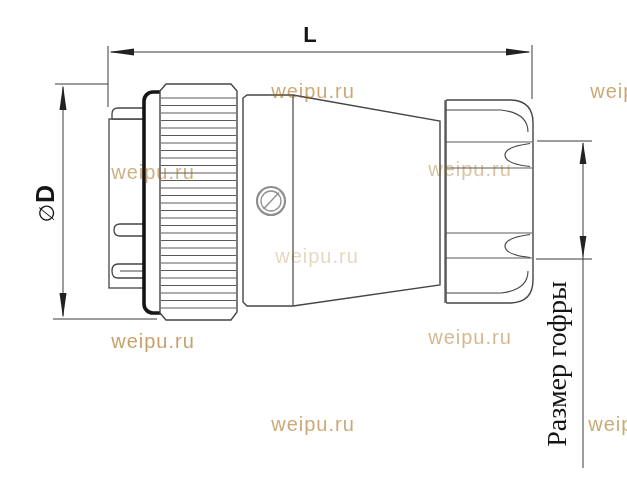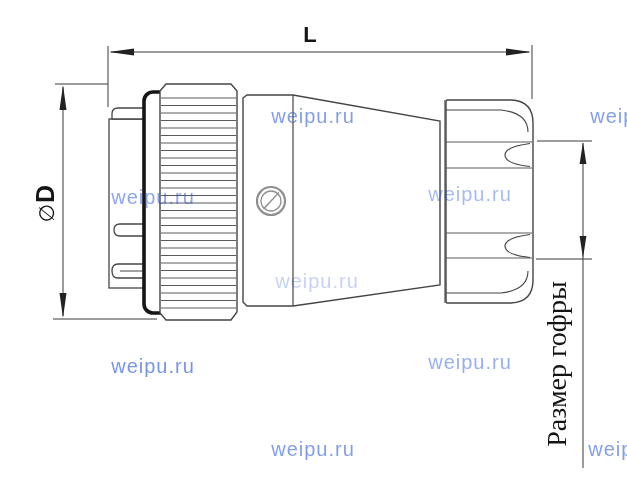--- a/index.html
+++ b/index.html
@@ -3,22 +3,22 @@
 <meta charset="utf-8">
 <style>
   html,body{margin:0;padding:0;background:#fff;}
   .stage{
     position:relative;width:627px;height:477px;background:#ffffff;overflow:hidden;
     font-family:"Liberation Sans",sans-serif;
   }
   .stage svg{position:absolute;left:0;top:0;}
   .wm{
     position:absolute;transform:translate(-50%,-50%);
-    font:20px "Liberation Sans",sans-serif;color:#1d4ed8;
-    letter-spacing:1px;white-space:nowrap;pointer-events:none;margin-top:25px;
+    font:20px "Liberation Sans",sans-serif;color:#a16207;
+    letter-spacing:1px;white-space:nowrap;pointer-events:none;
   }
   .lbl-L{
     position:absolute;left:310px;top:35px;transform:translate(-50%,-50%);
     font:bold 22px "Liberation Sans",sans-serif;color:#161616;
   }
   .lbl-D{
     position:absolute;left:45px;top:203px;transform:translate(-50%,-50%) rotate(-90deg);
     font:bold 25px "Liberation Sans",sans-serif;color:#161616;
     letter-spacing:1px;white-space:nowrap;
   }

